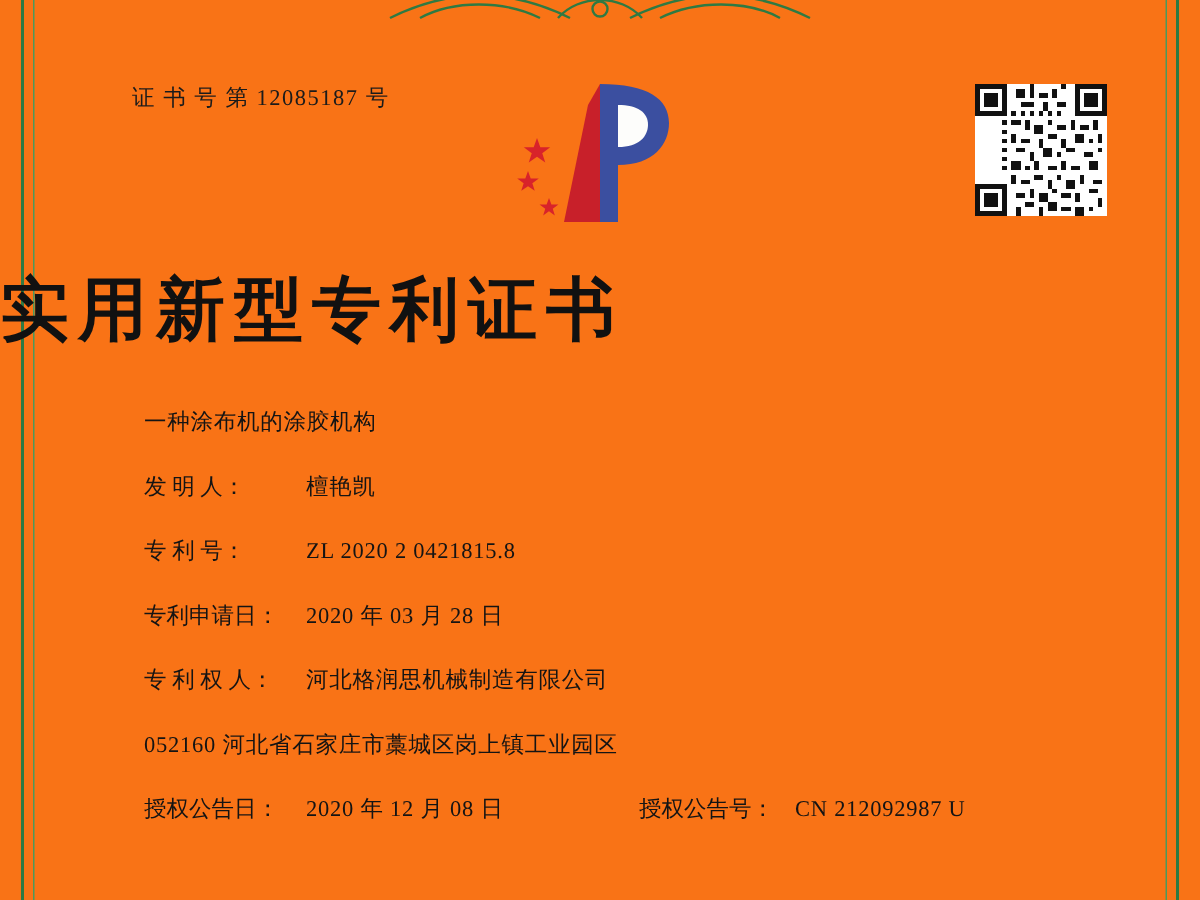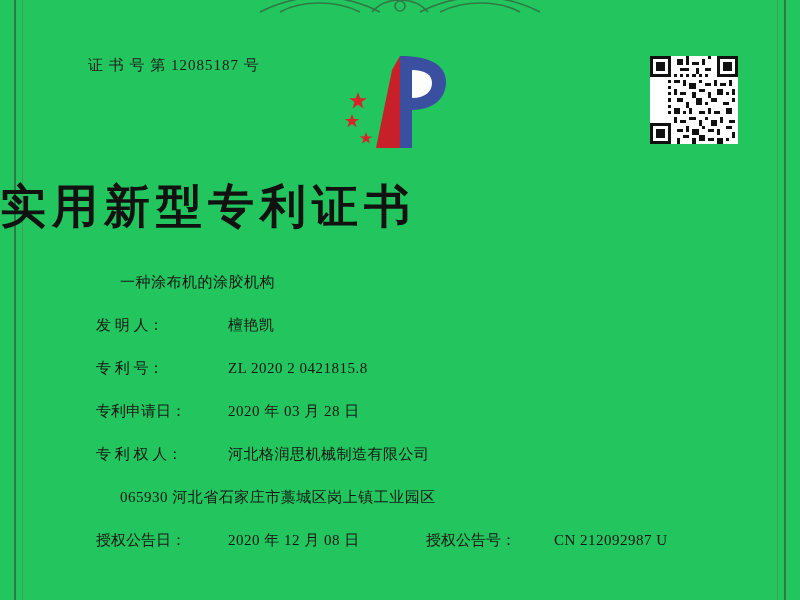--- a/index.html
+++ b/index.html
@@ -7,21 +7,21 @@
     padding: 0;
     background: #ffffff;
   }
   body {
     font-family: "Liberation Serif", "DejaVu Serif", serif;
   }
   .page {
     position: relative;
     width: 800px;
     height: 600px;
-    background: #22c55e;
+    background: #f97316;
     overflow: hidden;
   }
 
   
   .border-outer {
     position: absolute;
     left: 14px;
     top: -6px;
     right: 14px;
     bottom: -6px;
@@ -112,21 +112,20 @@
   .field-label {
     width: 108px;
     flex: 0 0 108px;
     white-space: nowrap;
     letter-spacing: 0px;
   }
   .field-value {
     flex: 1 1 auto;
     white-space: nowrap;
     letter-spacing: 0.5px;
-    margin-left: 24px;
   }
   .field-row.dual {
     margin-bottom: 0;
   }
   .dual-left {
     display: flex;
     align-items: flex-end;
     width: 330px;
     flex: 0 0 330px;
   }
@@ -302,21 +301,21 @@
       <span class="field-label">专利申请日：</span>
       <span class="field-value">2020 年 03 月 28 日</span>
     </div>
 
     <div class="field-row">
       <span class="field-label">专 利 权 人：</span>
       <span class="field-value">河北格润思机械制造有限公司</span>
     </div>
 
     <div class="field-row">
-      <span class="field-value">065930 河北省石家庄市藁城区岗上镇工业园区</span>
+      <span class="field-value">052160 河北省石家庄市藁城区岗上镇工业园区</span>
     </div>
 
     <div class="field-row dual">
       <span class="dual-left">
         <span class="field-label">授权公告日：</span>
         <span class="field-value">2020 年 12 月 08 日</span>
       </span>
       <span class="dual-right">
         <span class="field-label">授权公告号：</span>
         <span class="field-value mono-ish">CN 212092987 U</span>

